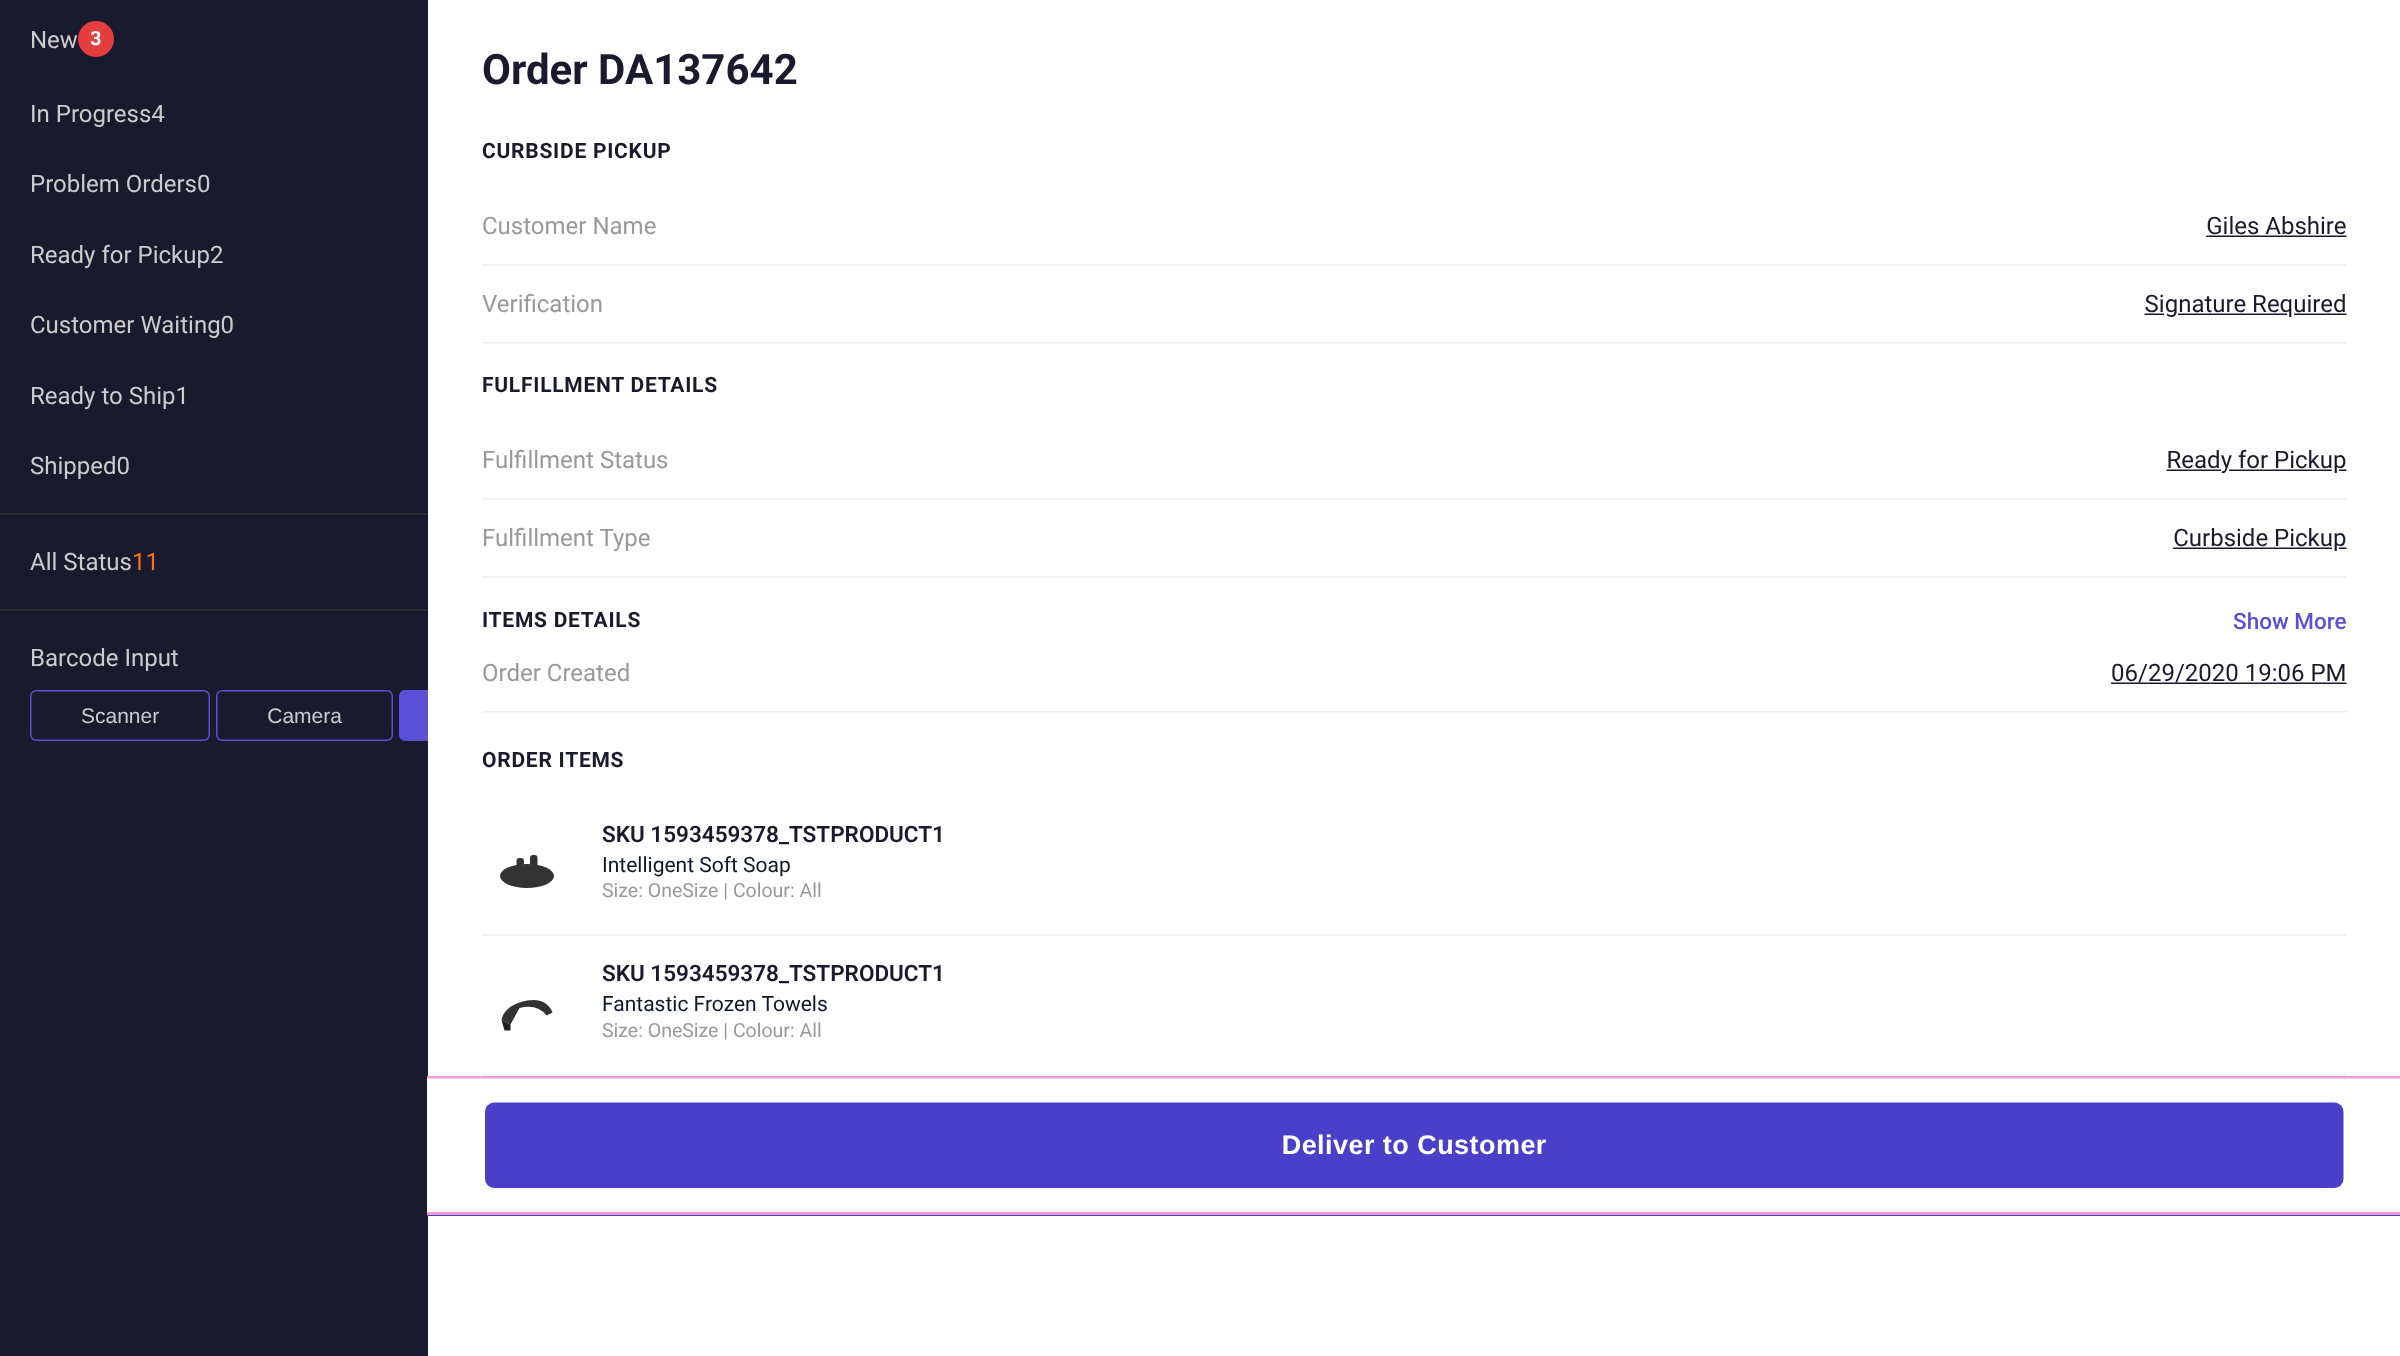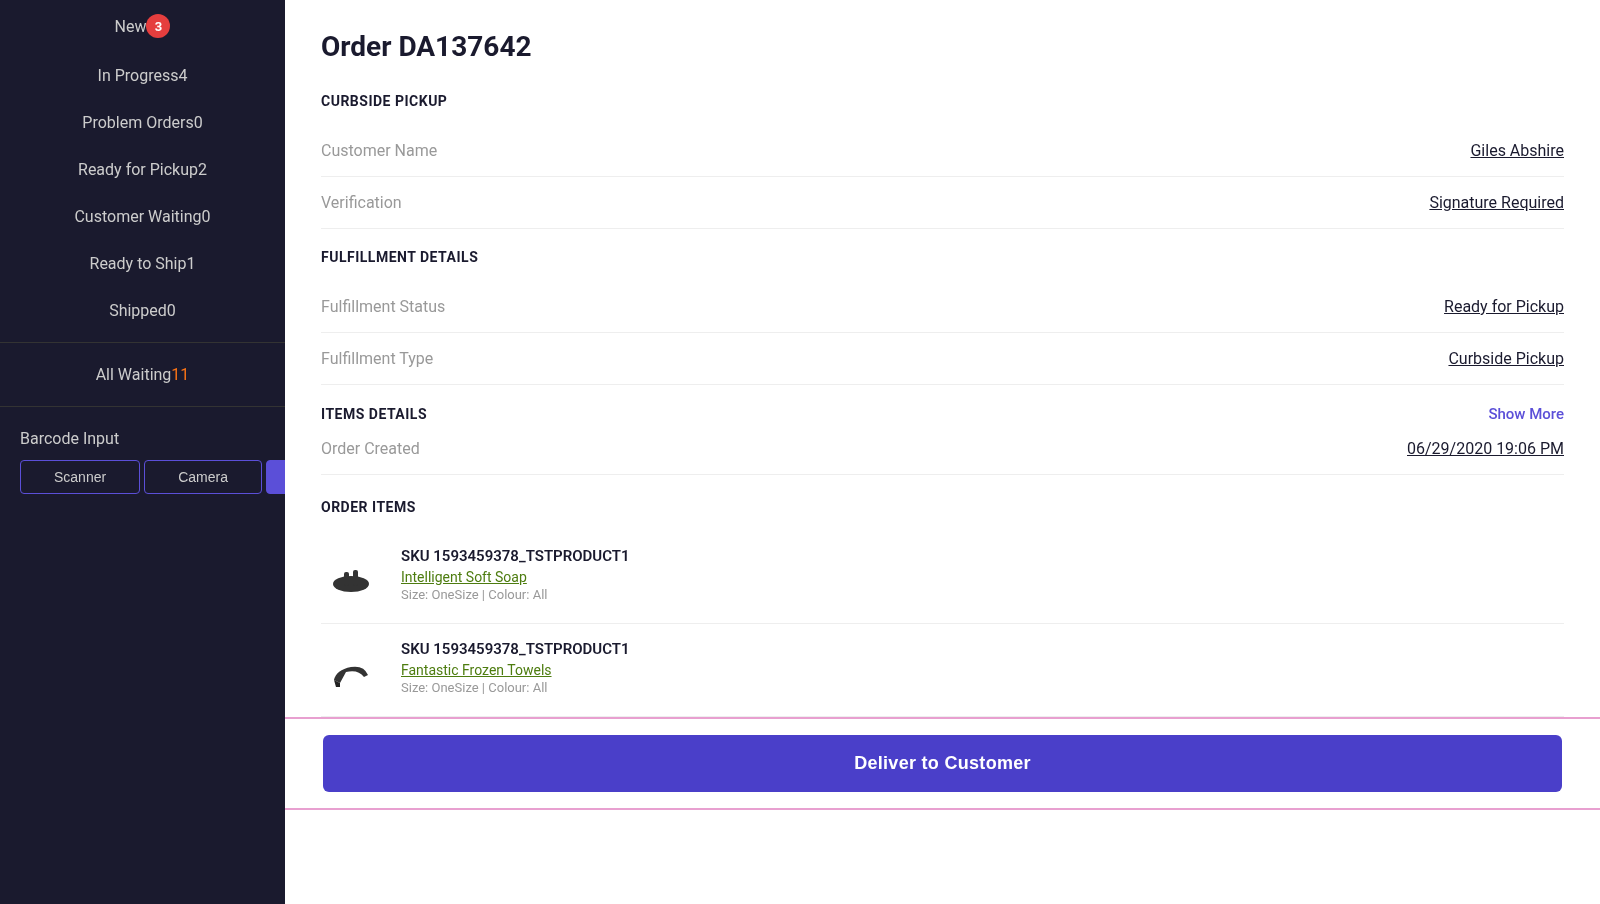--- a/index.html
+++ b/index.html
@@ -35,21 +35,21 @@
       display: flex;
       align-items: center;
       justify-content: center;
       font-size: 16px;
       font-weight: 700;
       color: #fff;
     }
     .nav-item {
       display: flex;
       align-items: center;
-      justify-content: center;
+      justify-content: flex-start;
       padding: 14px 20px;
       cursor: pointer;
       color: #ccc;
       font-size: 16px;
     }
     .nav-badge {
       background: #e53e3e;
       color: #fff;
       border-radius: 50%;
       width: 24px;
@@ -156,23 +156,22 @@
     }
     .item-details { flex: 1; }
     .item-sku {
       font-size: 15px;
       font-weight: 600;
       color: #1a1a2e;
       margin-bottom: 4px;
     }
     .item-name {
       font-size: 14px;
-      color: #4d7c0f;
+      color: #0f172a;
       margin-bottom: 2px;
-      text-decoration: underline;
     }
     .item-attrs {
       font-size: 13px;
       color: #999;
     }
 
     
     .action-area {
       position: sticky;
       bottom: 0;
@@ -226,21 +225,21 @@
       </div>
       <div class="nav-item">
         <span>Shipped</span>
         <span style="color: rgb(204, 204, 204); font-size: 16px;">0</span>
       </div>
     </div>
 
   <hr class="nav-divider">
 
   <div class="nav-item">
-    <span>All Waiting</span>
+    <span>All Status</span>
     <span style="color:#f97316;">11</span>
   </div>
 
   <hr class="nav-divider">
 
   <div class="barcode-section">
     <span>Barcode Input</span>
     <div class="barcode-toggle" id="barcode-toggle">
         <button class="toggle-btn">Scanner</button>
         <button class="toggle-btn">Camera</button>

